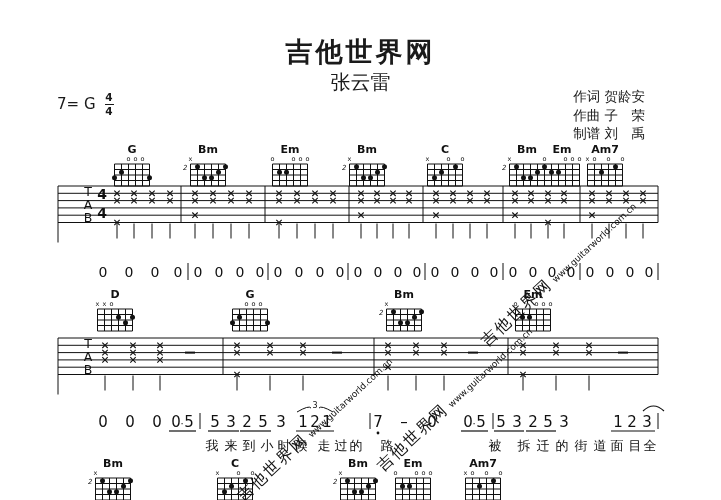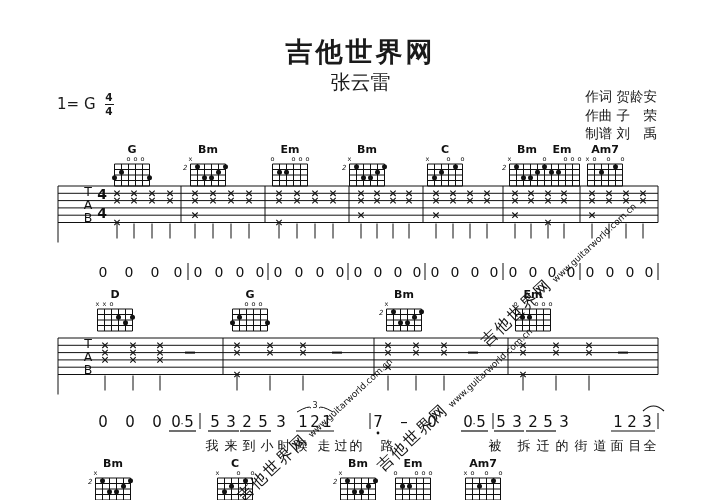--- a/index.html
+++ b/index.html
@@ -1,42 +1,42 @@
 <!DOCTYPE html>
 <html><head>
 <meta charset="utf-8">
 <style>
   html,body{margin:0;padding:0;background:#e8e8e8}
   .page{position:relative;width:721px;height:500px;background:#ffffff;overflow:hidden;
         font-family:"DejaVu Sans",sans-serif;color:#1a1a1a}
   .title{position:absolute;top:34px;left:0;width:100%;text-align:center;
          font-size:27px;font-weight:bold;letter-spacing:3px}
   .artist{position:absolute;top:69px;left:0;width:100%;text-align:center;font-size:20px}
-  .credits{position:absolute;top:87px;right:64px;font-size:13.5px;line-height:18.5px;text-align:left}
+  .credits{position:absolute;top:87px;right:76px;font-size:13.5px;line-height:18.5px;text-align:left}
   .keyline{position:absolute;top:92px;left:57px;font-size:15px;display:flex;align-items:center}
   .frac{display:inline-flex;flex-direction:column;align-items:center;line-height:1;
         font-size:10.5px;font-weight:bold;margin-left:9px}
   .frac .fbar{width:9px;height:1px;background:#1a1a1a;margin:1px 0}
   .tuning{position:absolute;top:118px;left:57px;font-size:13.5px}
   svg{position:absolute;left:0;top:0}
   svg text{font-family:"DejaVu Sans",sans-serif;fill:#111}
 </style>
 </head>
 <body>
 
 <div class="page">
   <div class="title">吉他世界网</div>
   <div class="artist">张云雷</div>
   <div class="credits">
     <div>作词 贺龄安</div>
     <div>作曲 子　荣</div>
     <div>制谱 刘　禹</div>
   </div>
   <div class="keyline">
-    <span>1= G</span>
+    <span>7= G</span>
     <span class="frac">
       <span>4</span>
       <span class="fbar"></span>
       <span>4</span>
     </span>
   </div>
   <svg id="score" width="721" height="500" viewBox="0 0 721 500">
       <g transform="rotate(-43 487 347)">
         <text x="487" y="347" font-size="16" letter-spacing="2" fill="#bcbcbc">吉他世界网</text>
         <text x="581" y="347" font-size="9" fill="#bcbcbc">www.guitarworld.com.cn</text>

